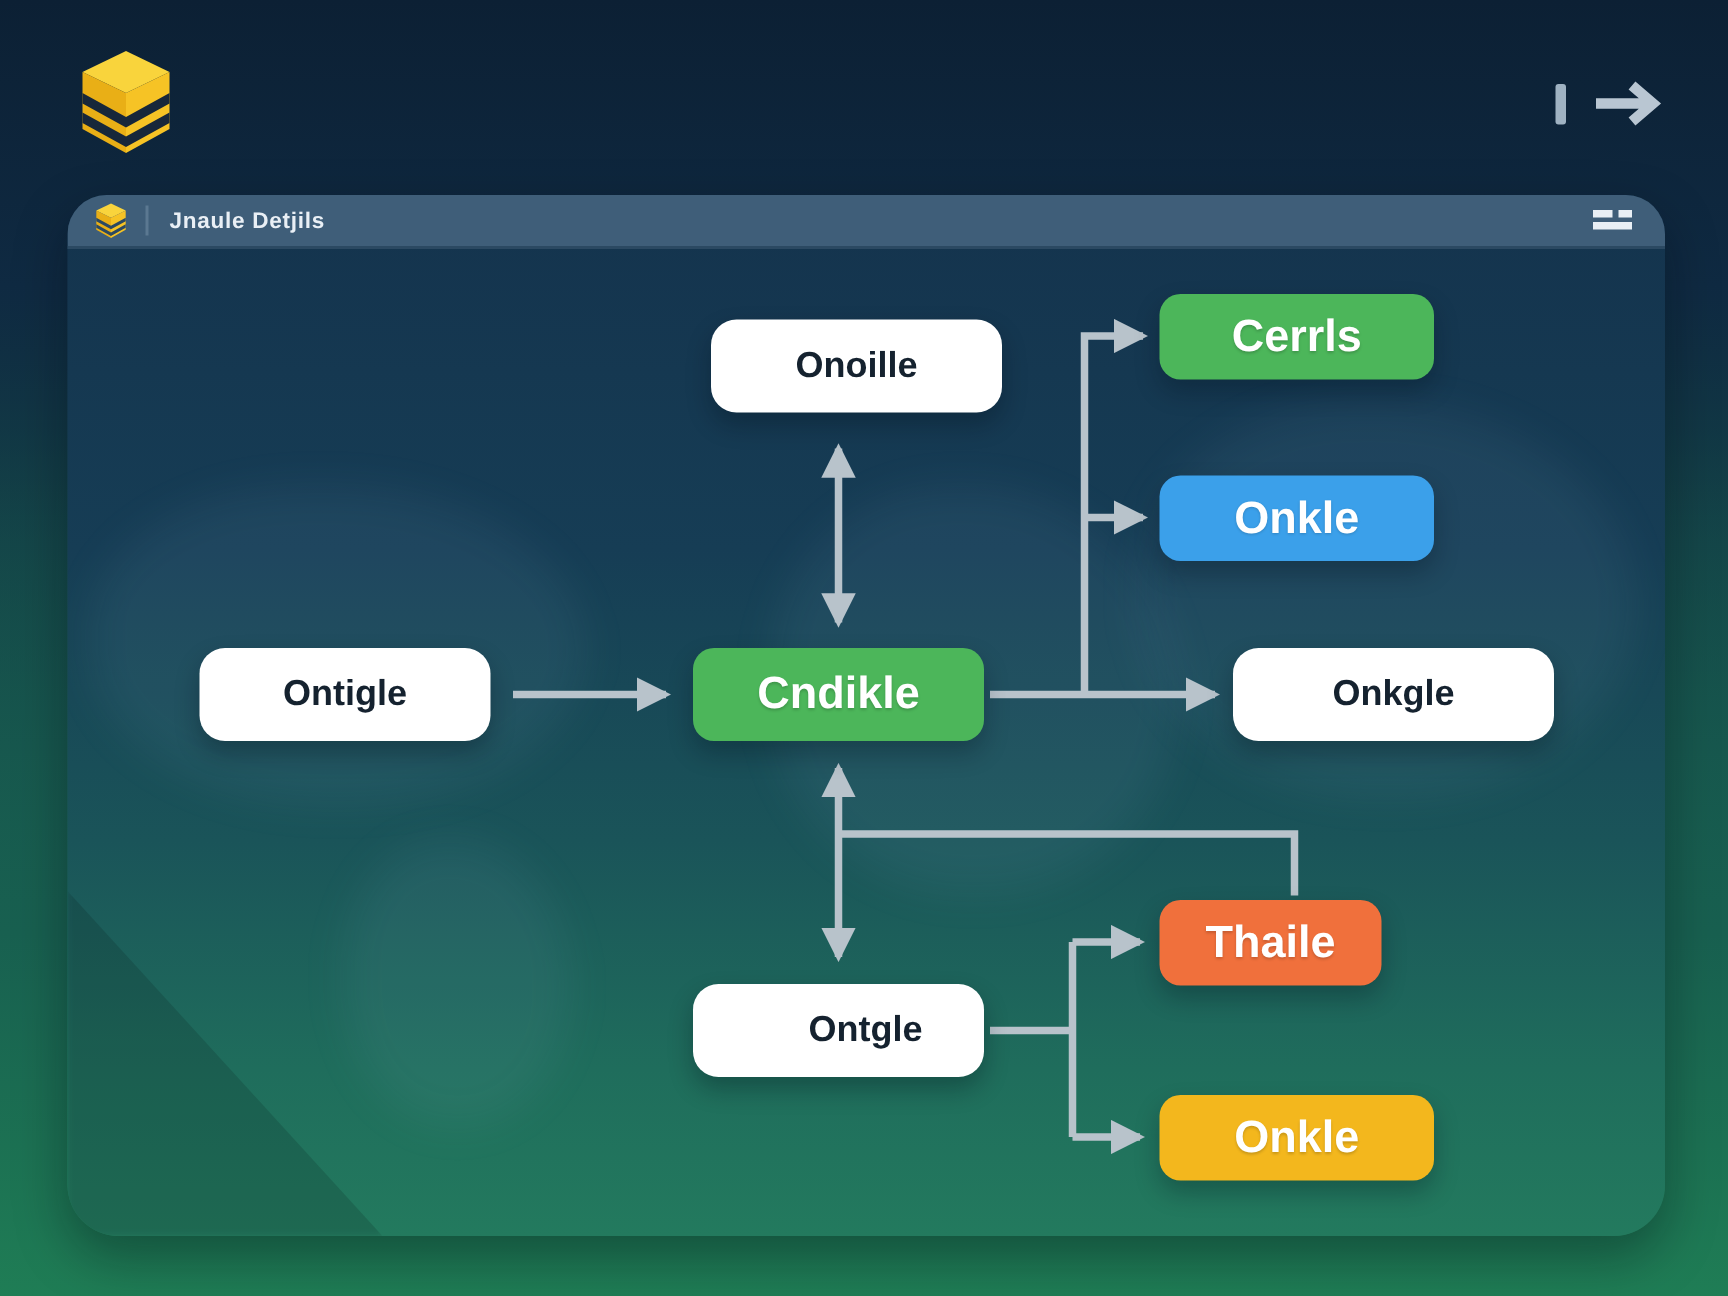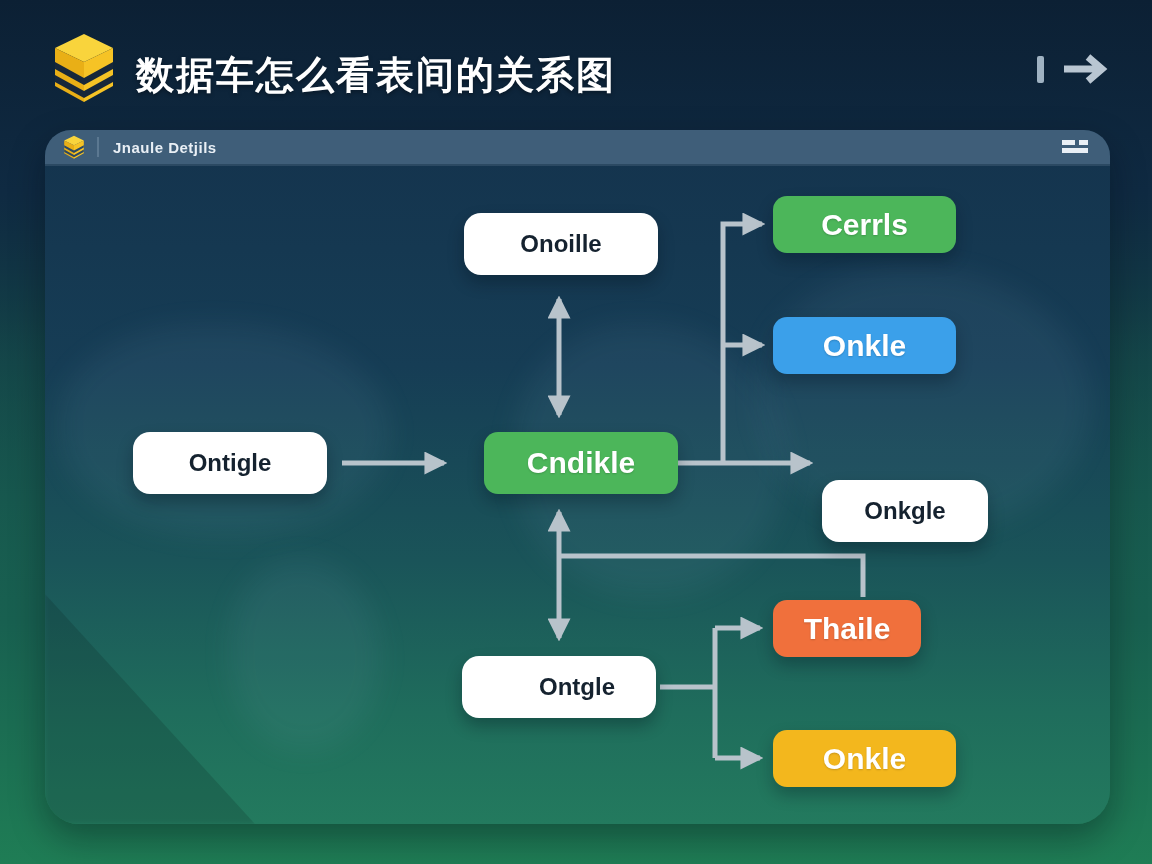--- a/index.html
+++ b/index.html
@@ -59,42 +59,41 @@
     background:#ffffff; color:#15222f; font-size:24px;
     border-radius:17px; box-shadow:0 8px 16px rgba(3,14,24,.30);
   }
   .node-colored { color:#ffffff; font-size:30px; border-radius:14px;
     box-shadow:0 8px 16px rgba(3,14,24,.28); text-shadow:0 1px 2px rgba(0,0,0,.18); }
   .c-green  { background:#4cb65a; }
   .c-blue   { background:#3ba0ea; }
   .c-orange { background:#f0703c; }
   .c-yellow { background:#f3b71d; }
 
-  .n-onoille { left:464px; top:213px; width:194px; height:62px; }
+  .n-onoille { left:474px; top:213px; width:194px; height:62px; }
   .n-cerrls  { left:773px; top:196px; width:183px; height:57px; }
   .n-onkle   { left:773px; top:317px; width:183px; height:57px; }
   .n-ontigle { left:133px; top:432px; width:194px; height:62px;text-align:right; }
-  .n-cndikle { left:462px; top:432px; width:194px; height:62px;margin-left:22px; }
-  .n-onkgle  { left:822px; top:432px; width:166px; height:62px;margin-top:48px; }
+  .n-cndikle { left:462px; top:432px; width:194px; height:62px; }
+  .n-onkgle  { left:822px; top:432px; width:214px; height:62px; }
   .n-thaile  { left:773px; top:600px; width:148px; height:57px; }
   .n-ontgle  { left:462px; top:656px; width:194px; height:62px;padding-left:36px; }
   .n-onkle2  { left:773px; top:730px; width:183px; height:57px; }
 </style>
 </head>
 <body>
 
 <div class="header">
   <svg class="header-logo" viewBox="0 0 64 74">
     <polygon points="32,2 61,16 32,30 3,16" fill="#f9d43c"></polygon>
     <polygon points="3,16 3,54 32,70 32,30" fill="#e9af16"></polygon>
     <polygon points="61,16 61,54 32,70 32,30" fill="#f6c325"></polygon>
     <polygon points="3,30 32,46 61,30 61,37 32,53 3,37" fill="#17273a"></polygon>
     <polygon points="3,43 32,59 61,43 61,50 32,66 3,50" fill="#17273a"></polygon>
   </svg>
-  <div class="header-title">数据车怎么看表间的关系图</div>
   <div class="header-right">
     <div class="header-bar"></div>
     <svg width="48" height="34" viewBox="0 0 48 34">
       <path d="M4,17 H40 M28,5 L42,17 L28,29" stroke="#b9c6d2" stroke-width="7" fill="none" stroke-linecap="butt"></path>
     </svg>
   </div>
 </div>
 
 <div class="panel">
   <div class="map-blob blob-na"></div>

